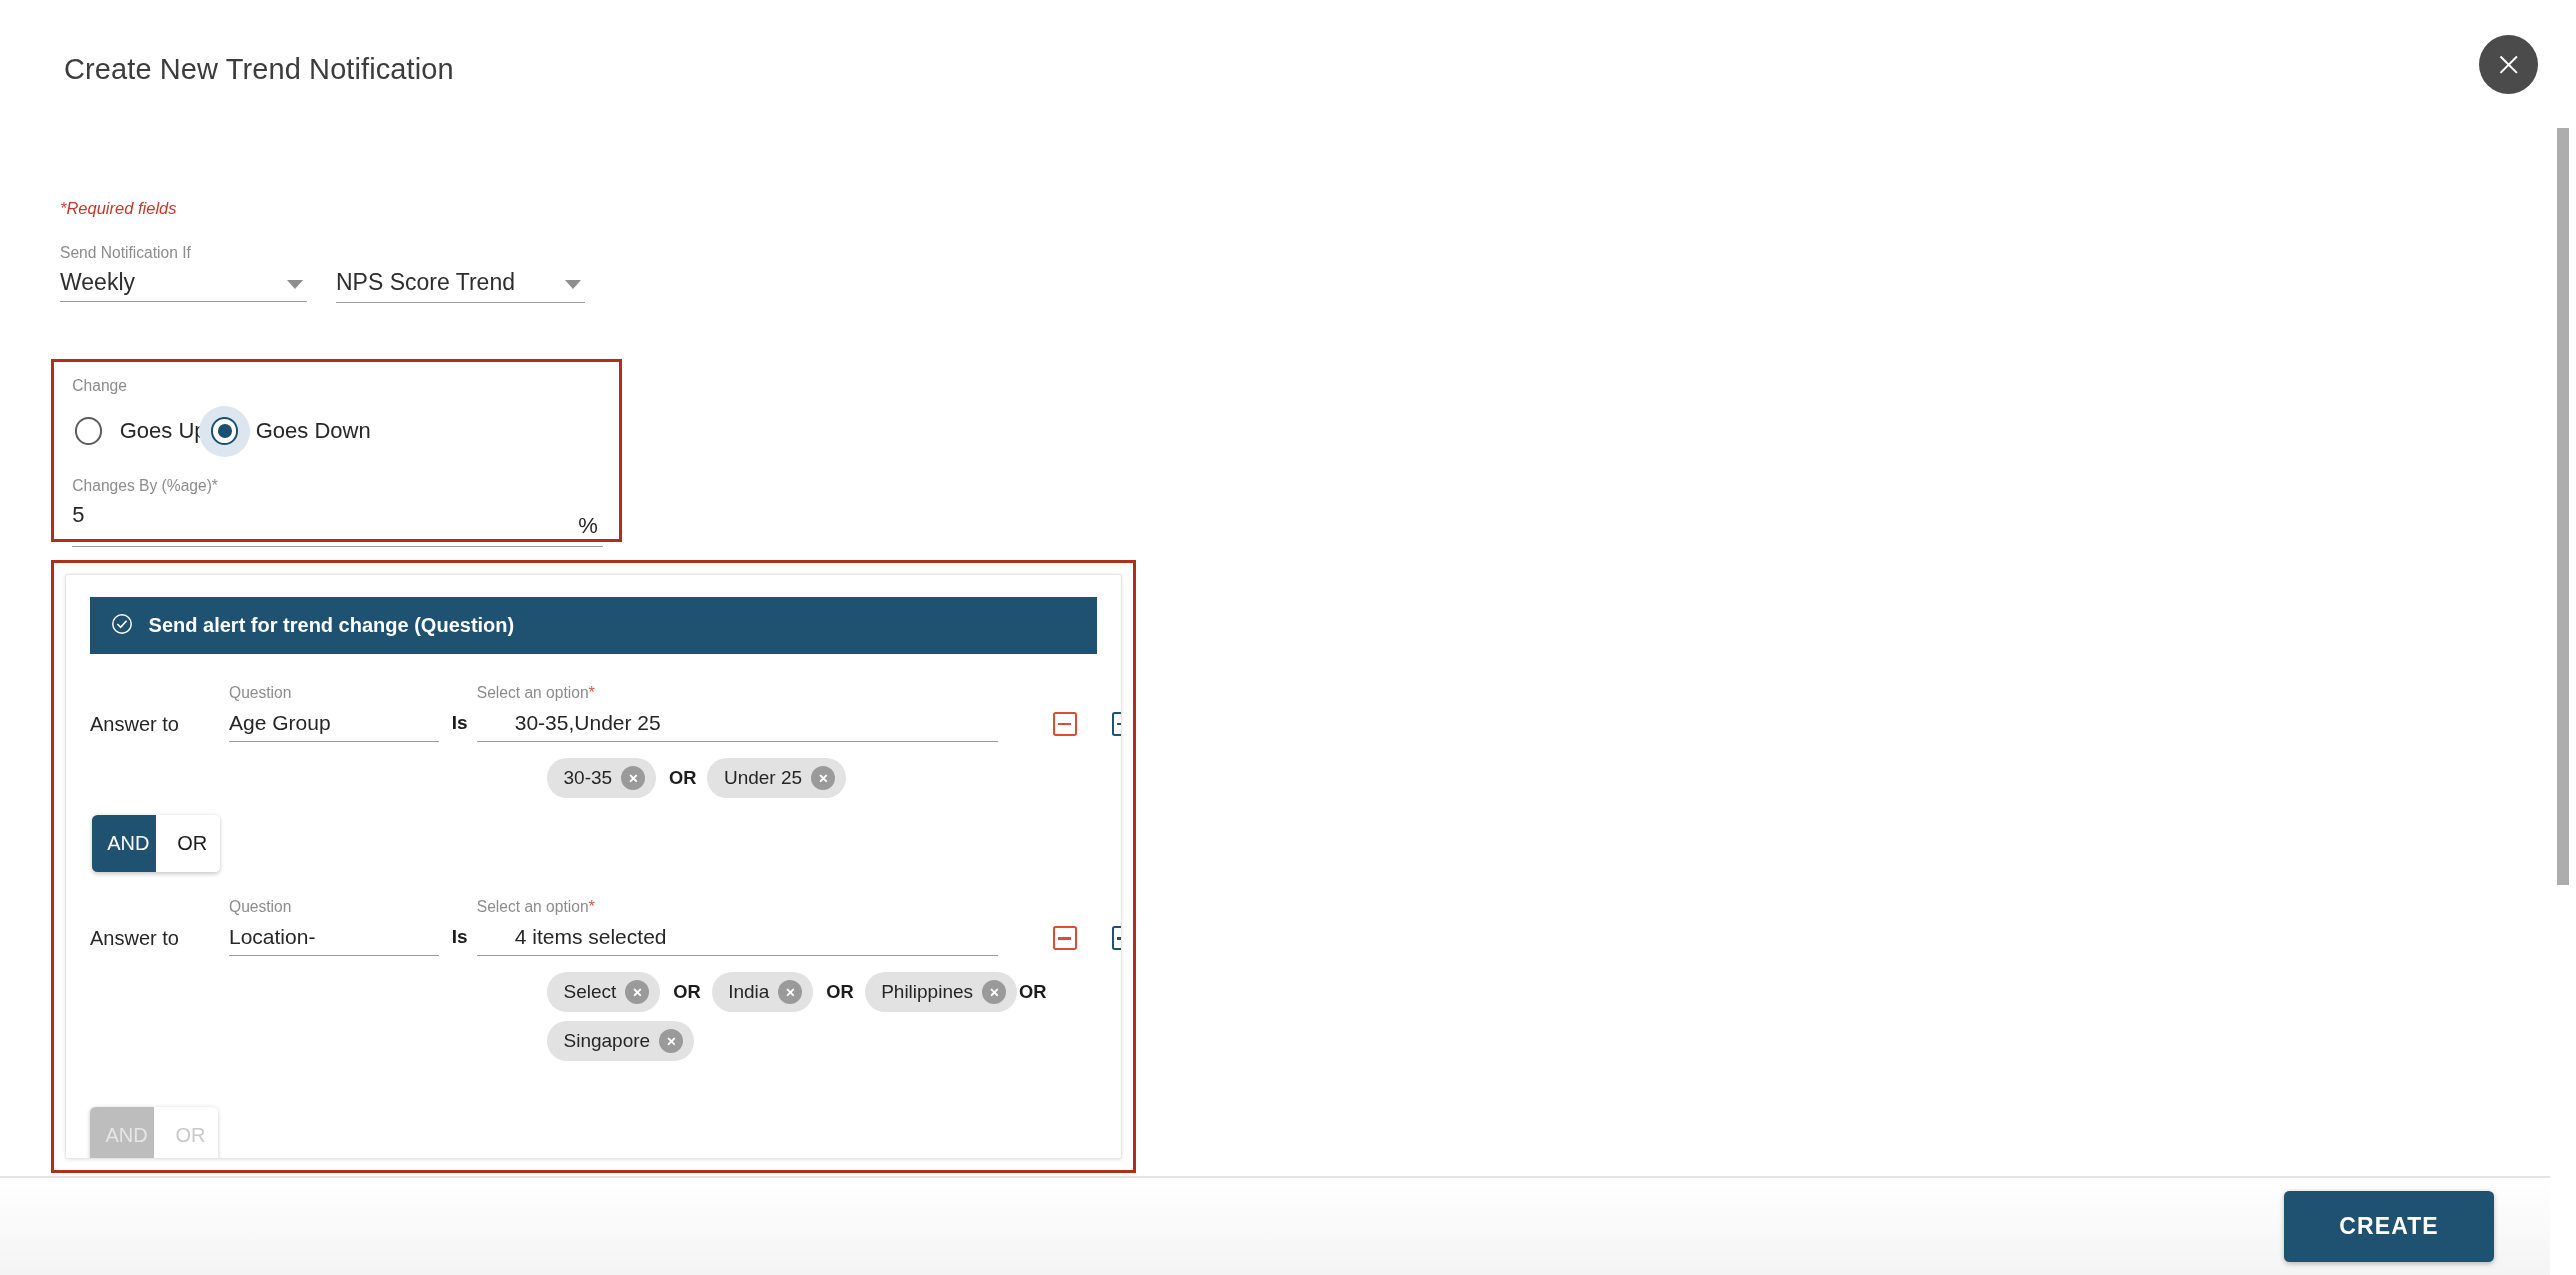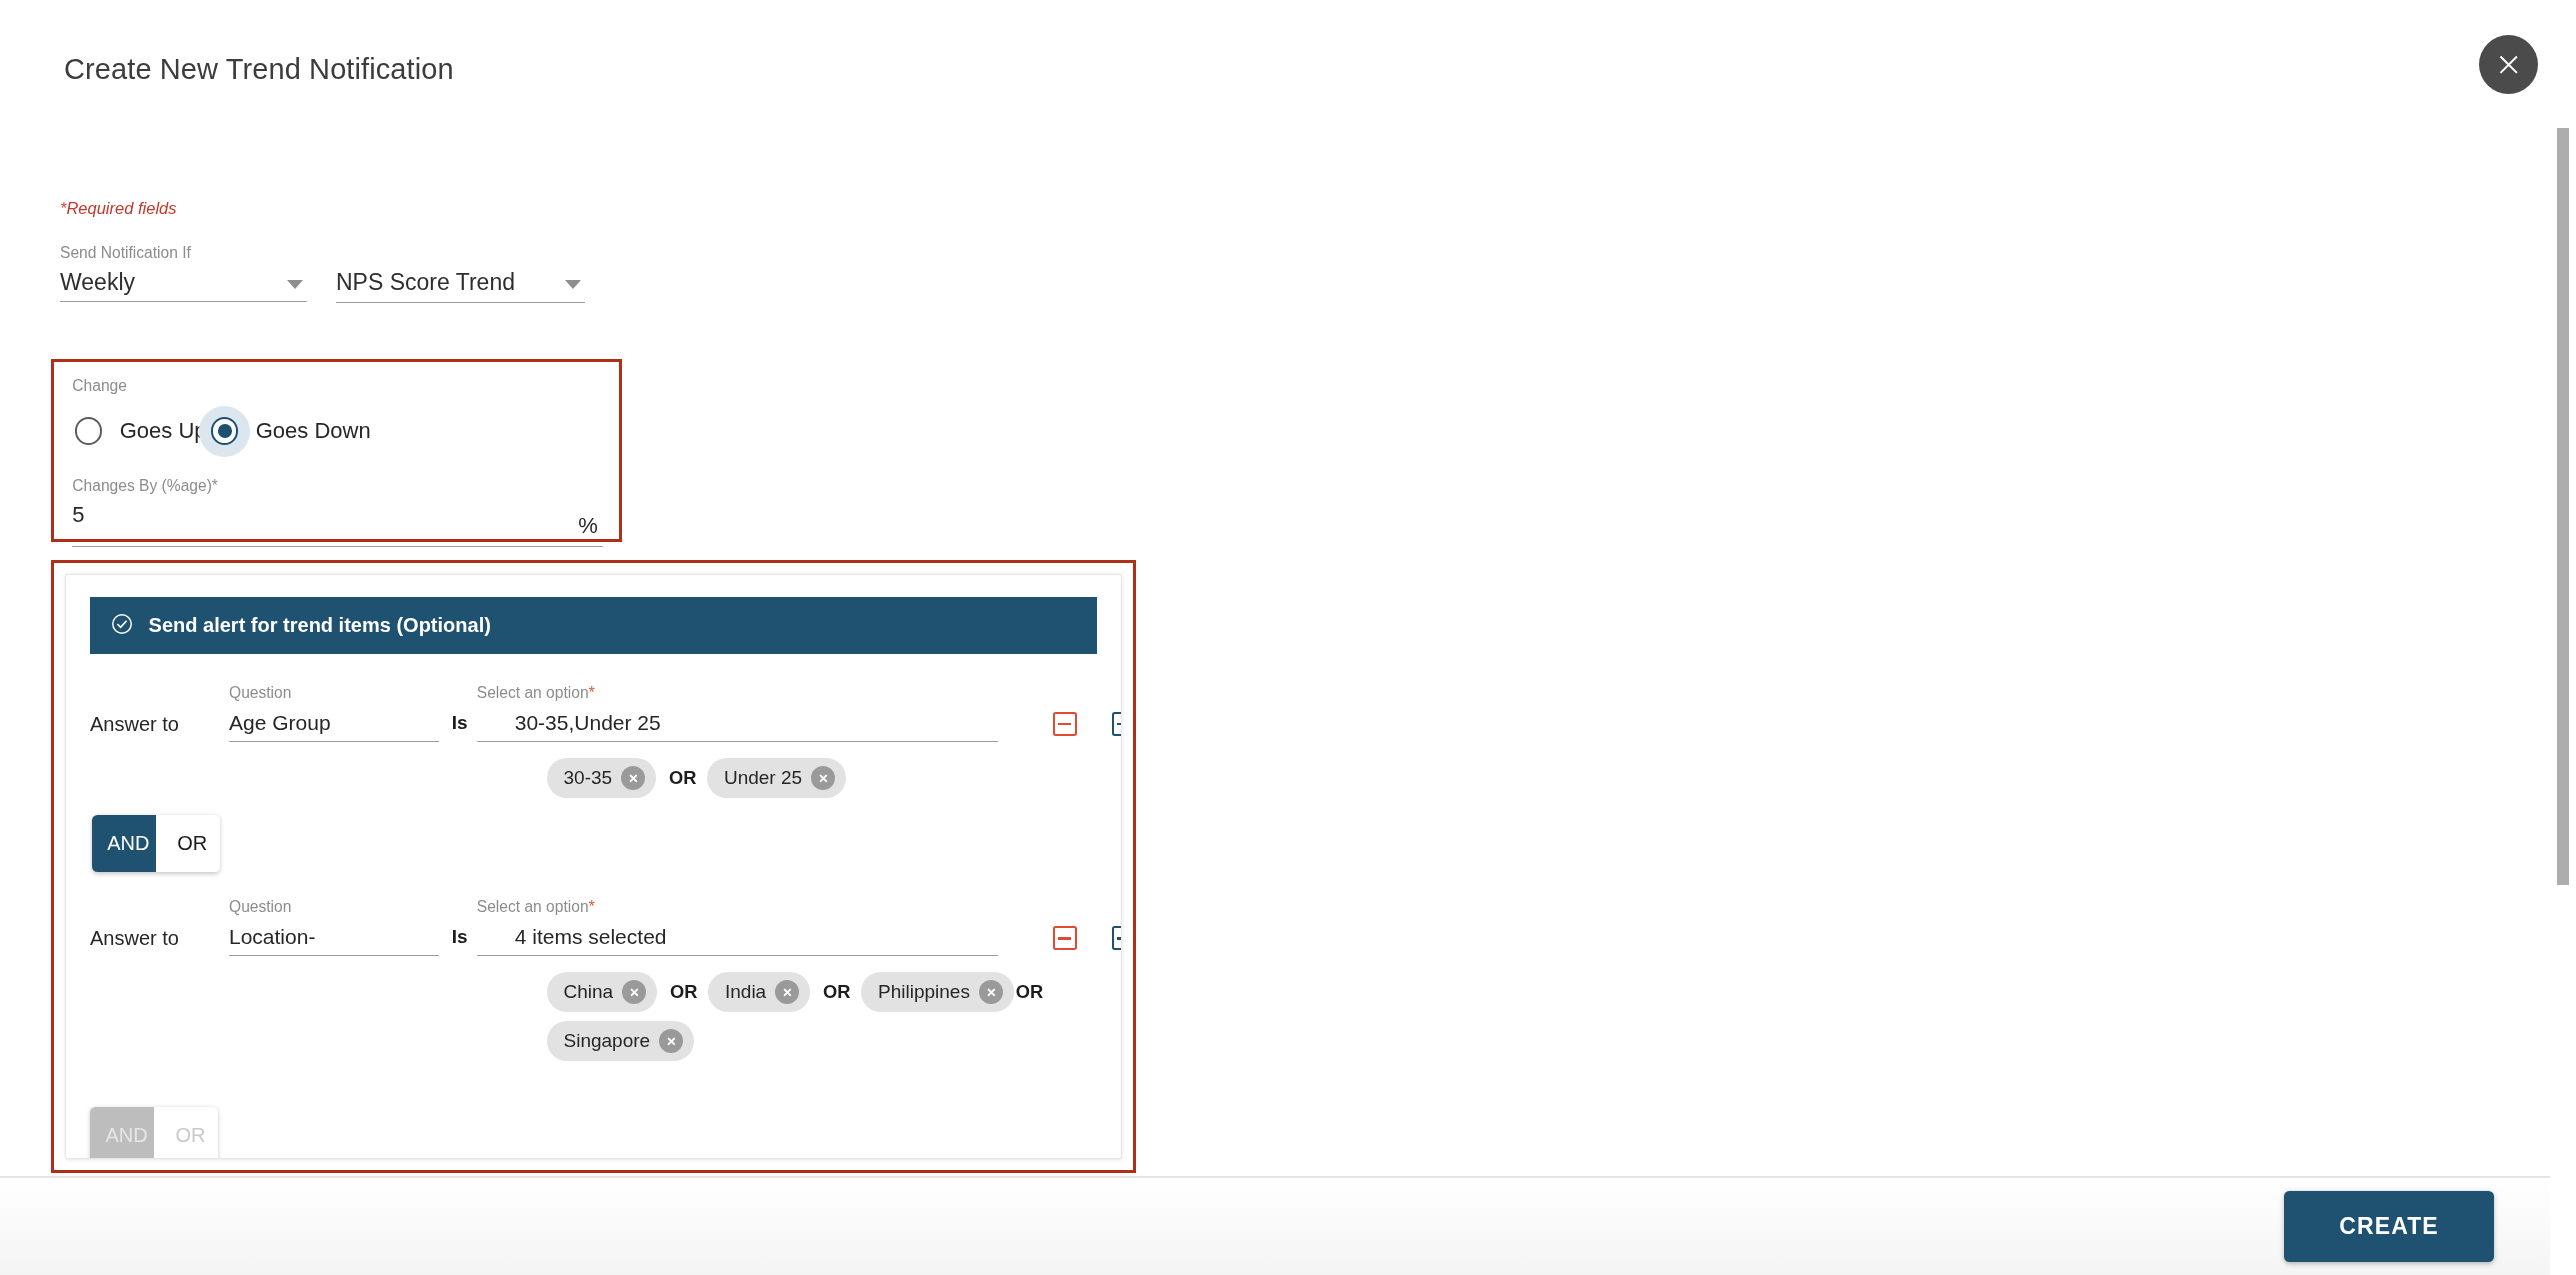--- a/index.html
+++ b/index.html
@@ -445,21 +445,21 @@
   <div class="redbox" id="alert-group">
     <div class="alert-card">
 
       <div class="alert-header">
         <span>
           <svg width="24" height="24" viewBox="0 0 26 26">
             <circle cx="13" cy="13" r="10" fill="none" stroke="#ffffff" stroke-width="1.6"></circle>
             <polyline points="8,13 11.5,16.5 18,9.5" fill="none" stroke="#ffffff" stroke-width="1.8"></polyline>
           </svg>
         </span>
-        <span class="htxt">Send alert for trend items (Optional)</span>
+        <span class="htxt">Send alert for trend change (Question)</span>
       </div>
 
       
       <div class="cond-row">
         <span class="answer-to">Answer to</span>
         <div class="q-field">
           <div class="lbl">Question</div>
           <div class="val">Age Group</div>
         </div>
         <span class="is-word">Is</span>
@@ -517,21 +517,21 @@
           <div class="val">4 items selected</div>
         </div>
         <div class="icon-btns">
           <span class="box-icon minus"></span>
           <span class="box-icon plus"></span>
         </div>
       </div>
 
       <div class="chips-row">
         <span class="chip">
-          <span class="ctext">China</span>
+          <span class="ctext">Select</span>
           <span class="cx">
             <svg width="12.8" height="12.8" viewBox="0 0 14 14">
               <line x1="4" y1="4" x2="10" y2="10" stroke="#ffffff" stroke-width="2.2" stroke-linecap="round"></line>
               <line x1="10" y1="4" x2="4" y2="10" stroke="#ffffff" stroke-width="2.2" stroke-linecap="round"></line>
             </svg>
           </span>
         </span>
         <span class="or-sep">OR</span>
         <span class="chip">
           <span class="ctext">India</span>

